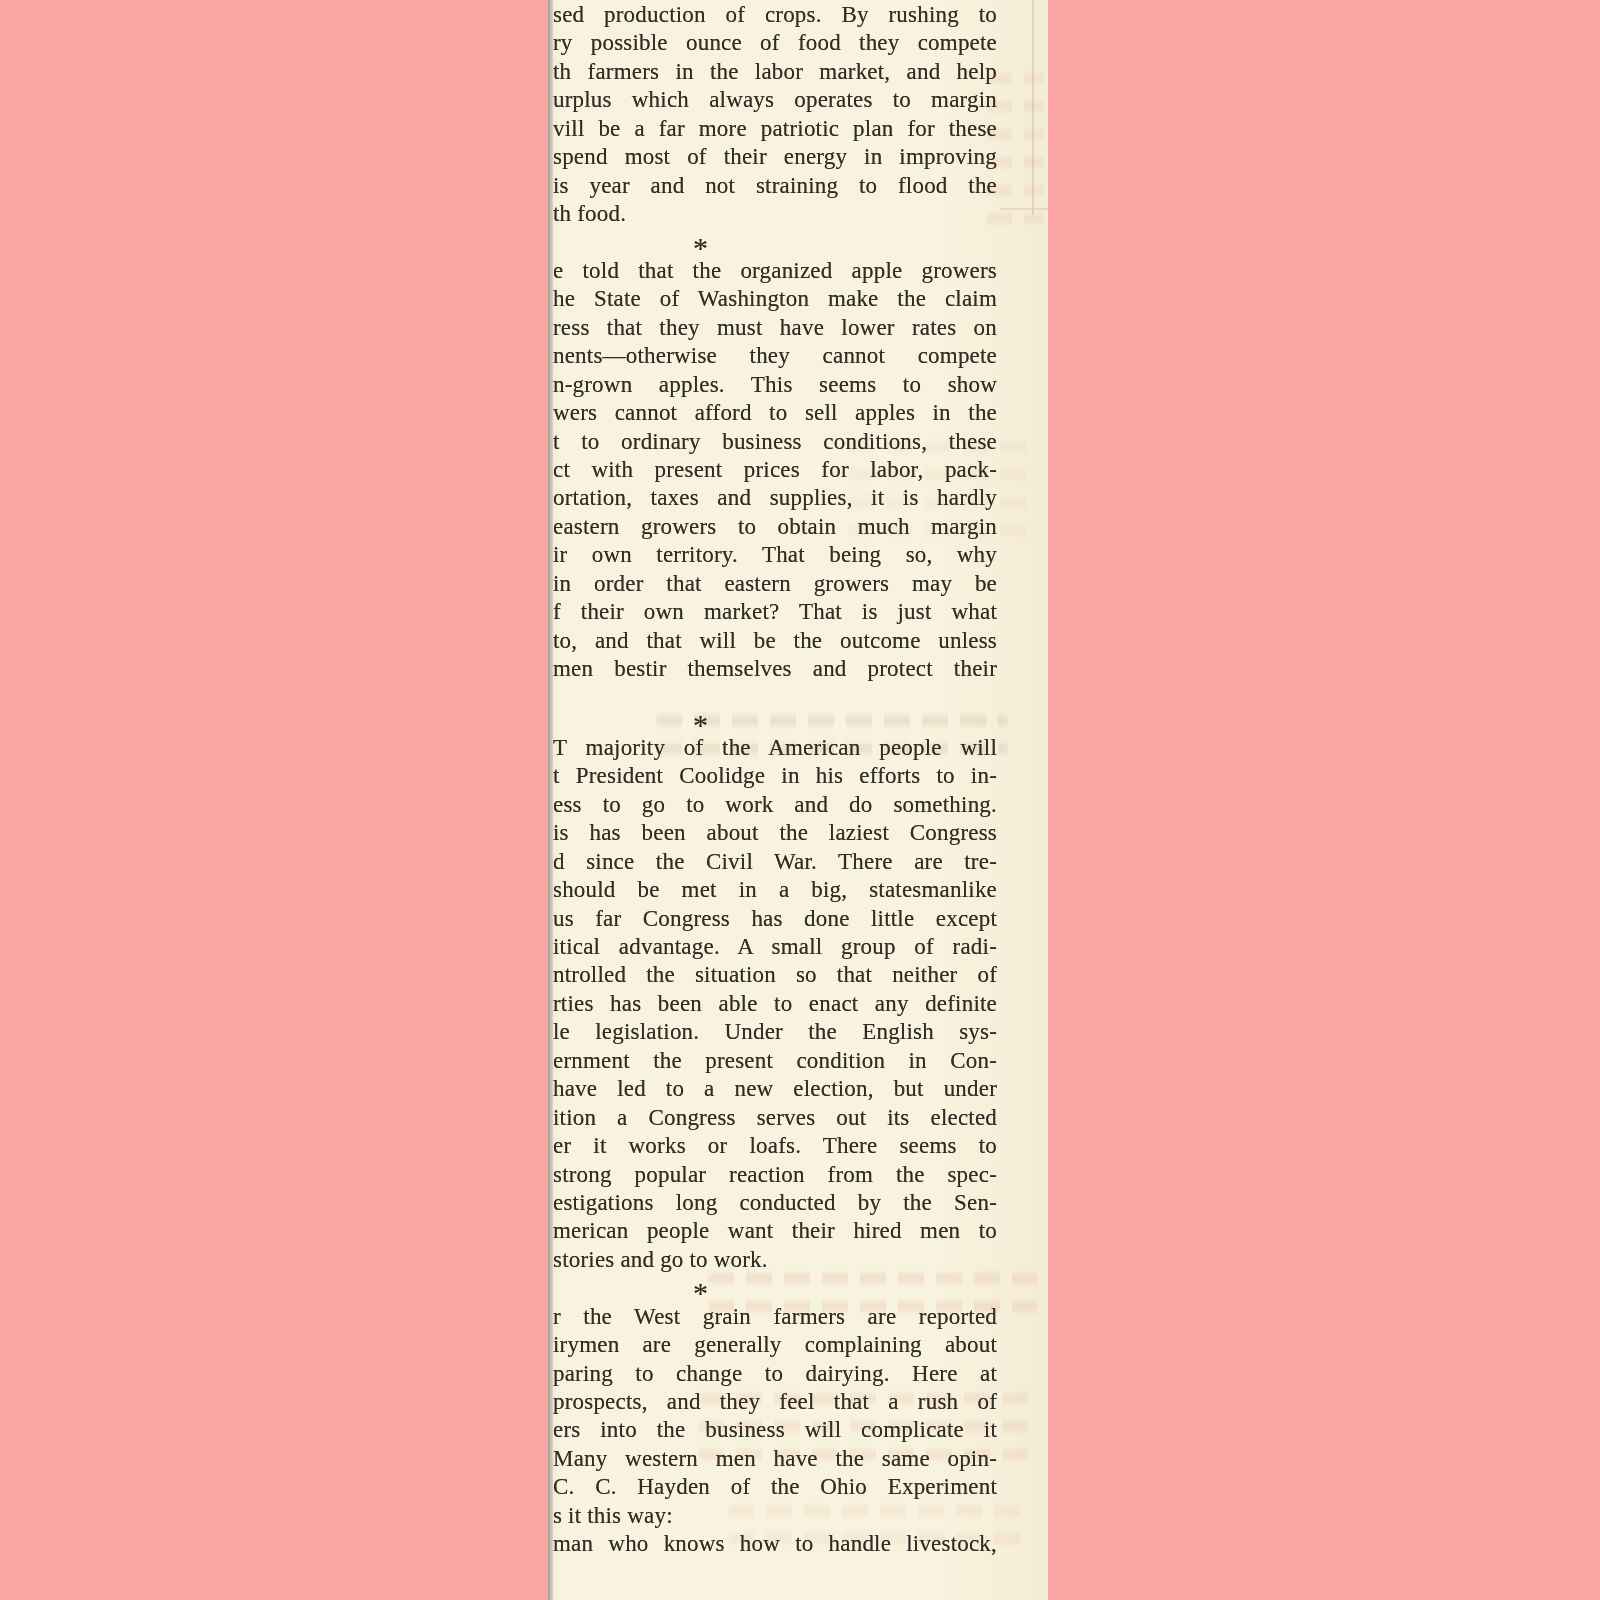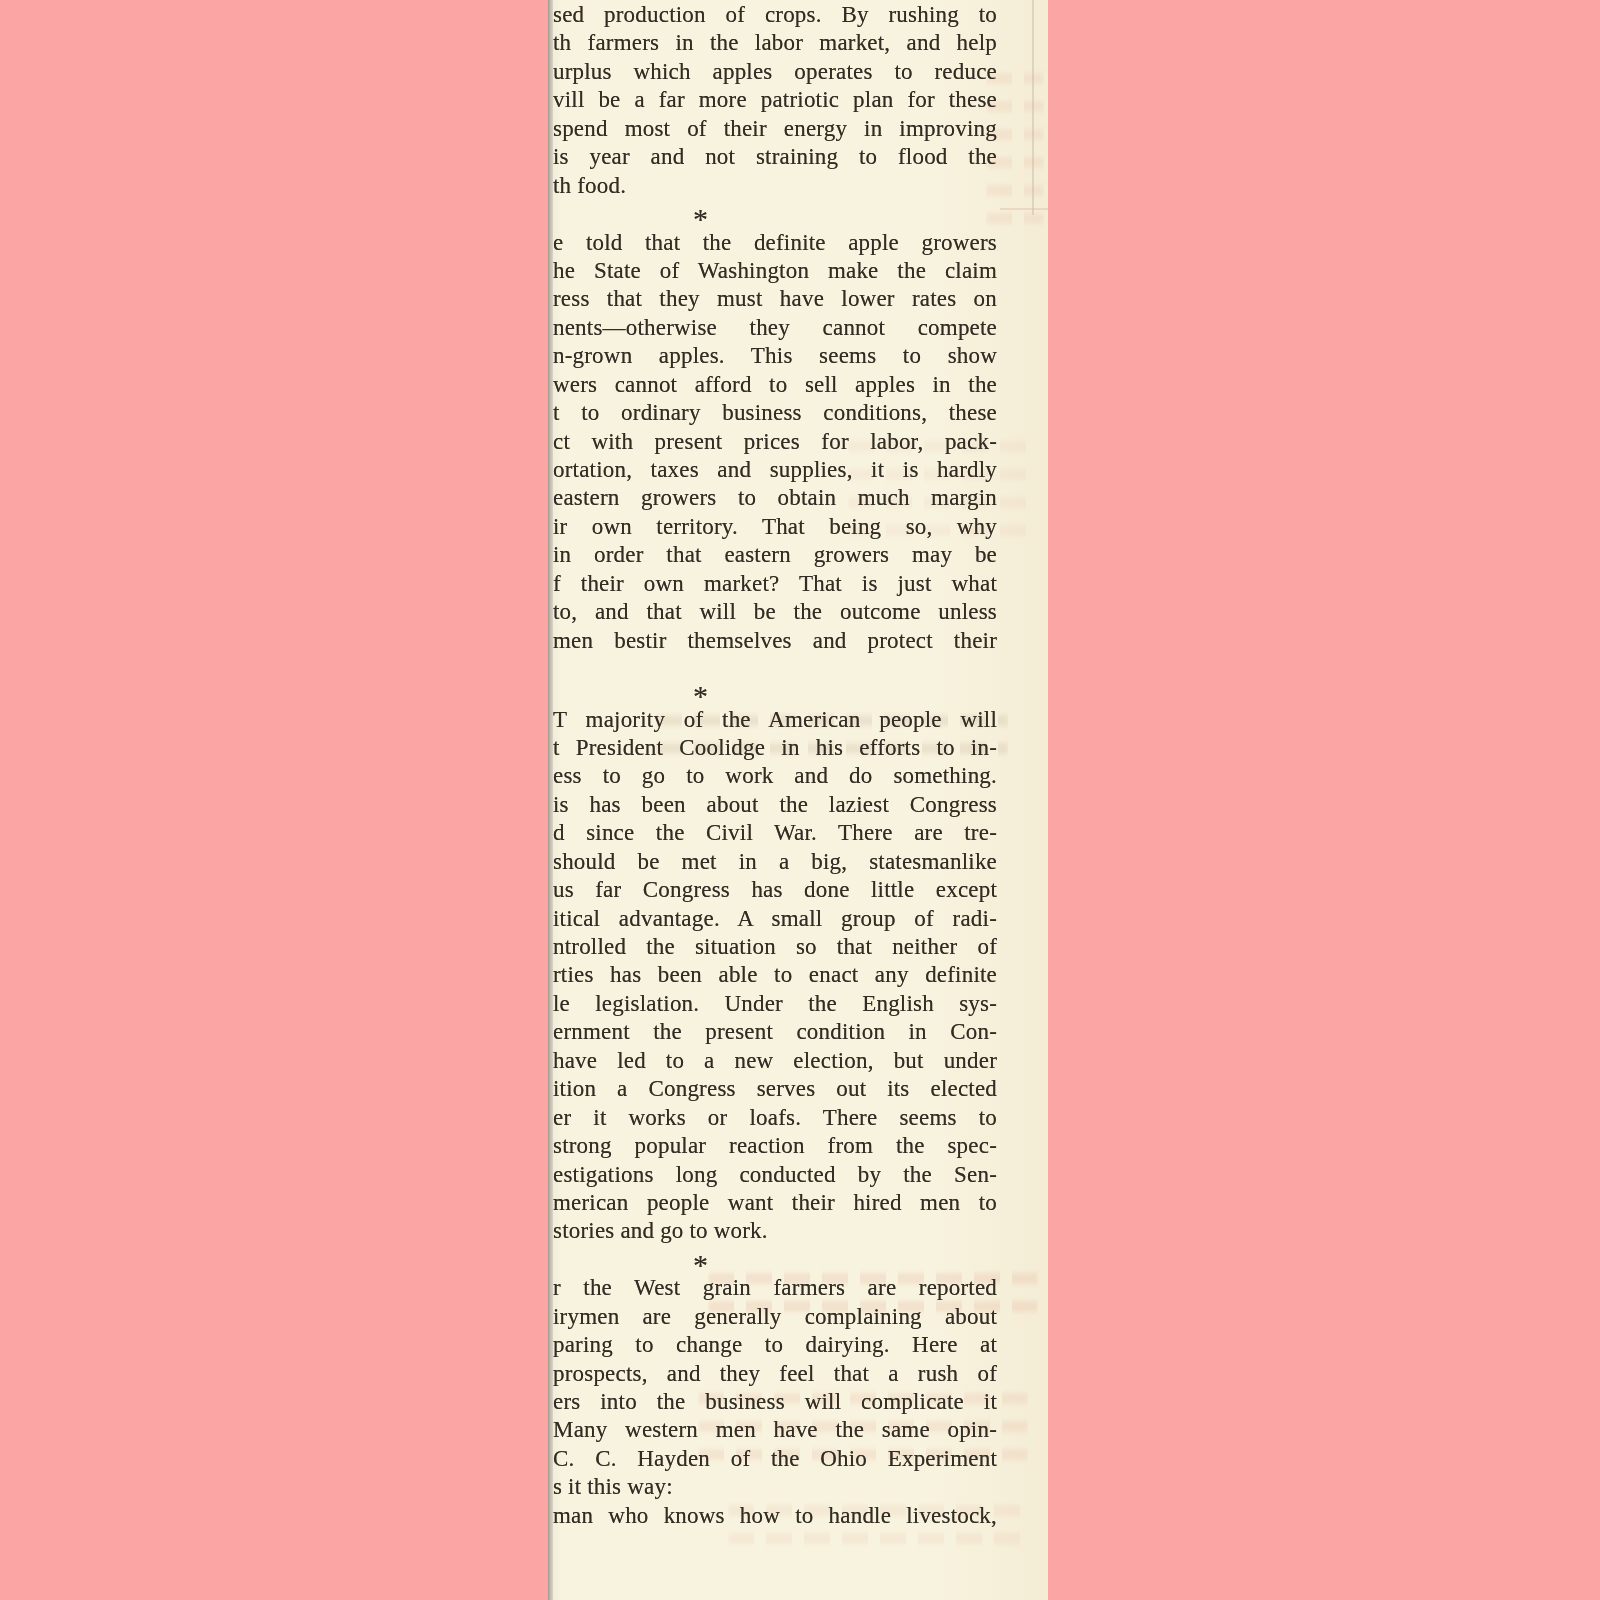--- a/index.html
+++ b/index.html
@@ -131,28 +131,29 @@
 
     <div class="ghost ghost-1"></div>
     <div class="ghost pink ghost-2"></div>
     <div class="ghost pink ghost-3"></div>
     <div class="ghost pink ghost-4"></div>
     <div class="ghost pink ghost-5"></div>
     <div class="ghost pink ghost-6"></div>
 
     <div class="column">
         <div class="line just">sed production of crops.  By rushing to</div>
+        <div class="line just">ry possible ounce of food they compete</div>
         <div class="line just">th farmers in the labor market, and help</div>
-        <div class="line just">urplus which apples operates to reduce</div>
+        <div class="line just">urplus which always operates to margin</div>
         <div class="line just">vill be a far more patriotic plan for these</div>
         <div class="line just">spend most of their energy in improving</div>
         <div class="line just">is year and not straining to flood the</div>
         <div class="line">th food.</div>
         <div class="separator"><span>*</span></div>
-        <div class="line just">e told that the definite apple growers</div>
+        <div class="line just">e told that the organized apple growers</div>
         <div class="line just">he State of Washington make the claim</div>
         <div class="line just">ress that they must have lower rates on</div>
         <div class="line just">nents—otherwise they cannot compete</div>
         <div class="line just">n-grown apples.  This seems to show</div>
         <div class="line just">wers cannot afford to sell apples in the</div>
         <div class="line just">t to ordinary business conditions, these</div>
         <div class="line just">ct with present prices for labor, pack-</div>
         <div class="line just">ortation, taxes and supplies, it is hardly</div>
         <div class="line just">eastern growers to obtain much margin</div>
         <div class="line just">ir own territory.  That being so, why</div>

